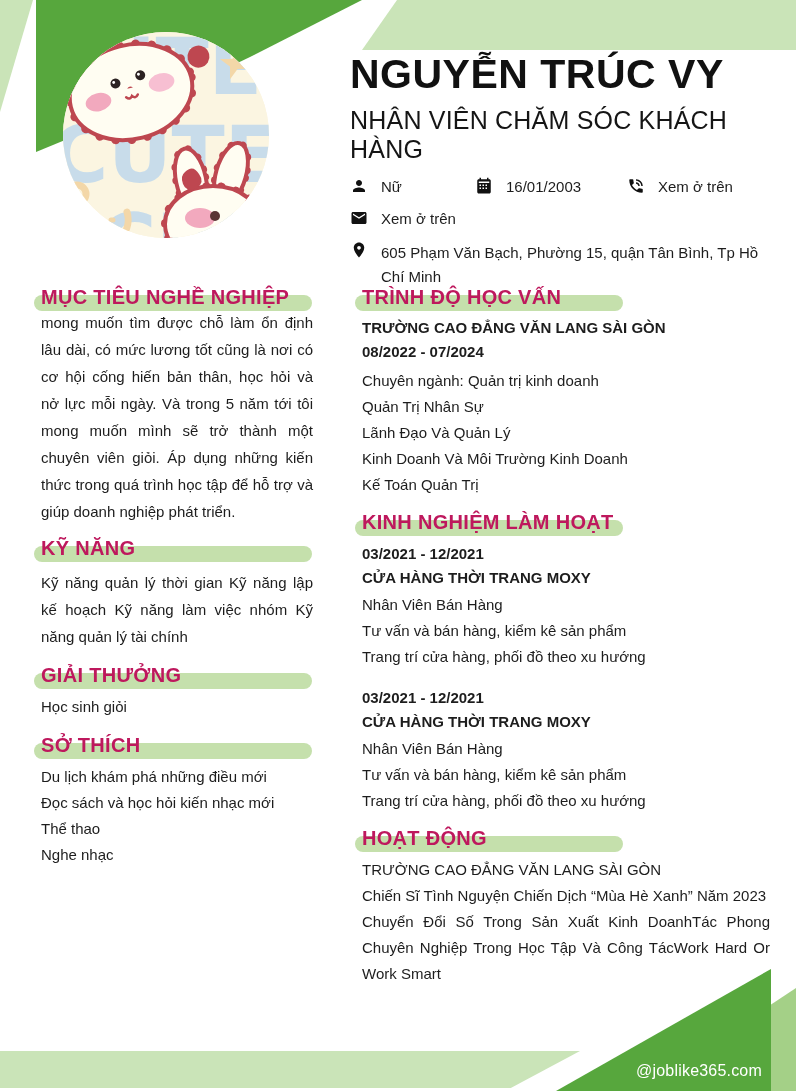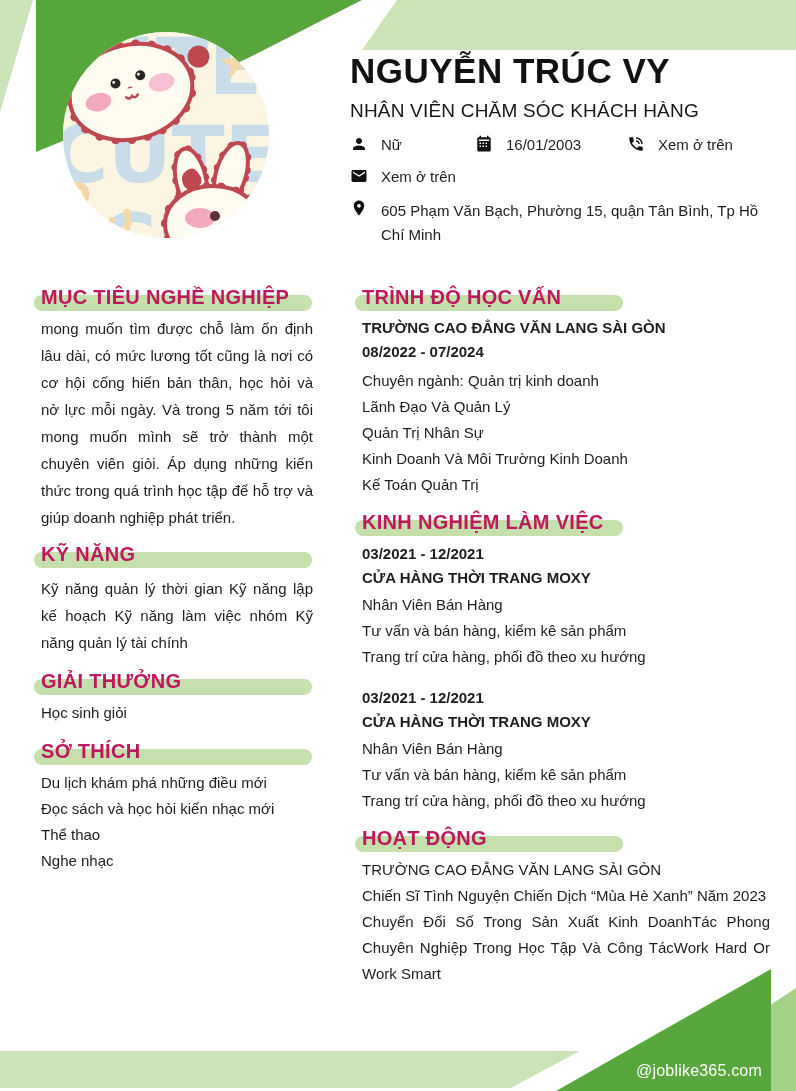--- a/index.html
+++ b/index.html
@@ -15,22 +15,22 @@
   .deco.bottom{bottom:0;}
 
   
   .avatar{
     position:absolute; left:63px; top:32px; width:206px; height:206px;
     border-radius:50%; overflow:hidden; z-index:2; background:#FBF5E1;
   }
 
   
   .header{position:absolute; left:350px; top:52px; width:424px; z-index:3;}
-  .name{font-size:35px; font-weight:800; letter-spacing:.5px; color:#111; line-height:1.1;}
-  .jobtitle{font-size:19px; font-weight:400; color:#151515; margin-top:9px; letter-spacing:.2px;}
+  .name{font-size:41px; font-weight:800; letter-spacing:.5px; color:#111; line-height:1.1;}
+  .jobtitle{font-size:25px; font-weight:400; color:#151515; margin-top:9px; letter-spacing:.2px;}
   .contacts{margin-top:13px; font-size:15px;}
   .c-row{display:flex; align-items:flex-start; margin-bottom:13px;}
   .c-item{display:flex; align-items:flex-start;}
   .c-item .ic{width:18px; height:18px; flex:0 0 18px; margin-right:13px; margin-top:0px;}
   .c-item .ic svg{width:18px; height:18px; fill:#111;}
   .c-val{line-height:19px;}
   .w1{width:125px;} .w2{width:152px;}
   .addr{width:390px; line-height:24px;}
 
   
@@ -43,21 +43,21 @@
     position:relative; display:inline-block; z-index:1; line-height:23px;
     white-space:nowrap;
   }
   .sec-h::before{
     content:""; position:absolute; left:-7px; top:9px; height:16px;
     border-radius:8.5px; background:#C5E0AC; z-index:-1;
   }
   .col-left .sec-h::before{width:278px;}
   .col-right .sec-h::before{width:268px;}
 
-  .body-j{font-size:15px; line-height:27px; text-align:justify; margin-top:6px;}
+  .body-j{font-size:15px; line-height:27px; text-align:justify; }
   .line{font-size:15px; line-height:26px;}
   .b{font-weight:700;}
   .lh24{line-height:24px;}
 
   .mt12{margin-top:12px;} .mt14{margin-top:14px;} .mt13{margin-top:13px;}
   .mt9{margin-top:9px;} .mt7{margin-top:7px;}
   .mt8{margin-top:8px;} .mt16{margin-top:16px;} .mt4{margin-top:4px;} .mt2{margin-top:2px;}
 
   .footer-mark{
     position:absolute; right:34px; bottom:11px; z-index:5;
@@ -210,30 +210,30 @@
   </div>
 
   <div class="col col-right">
     <div>
       <div class="sec-h">TRÌNH ĐỘ HỌC VẤN</div>
       <div class="mt7">
         <div class="line lh24 b">TRƯỜNG CAO ĐẲNG VĂN LANG SÀI GÒN</div>
         <div class="line lh24 b">08/2022 - 07/2024</div>
         <div class="mt4">
           <div class="line">Chuyên ngành: Quản trị kinh doanh</div>
+          <div class="line">Quản Trị Nhân Sự</div>
           <div class="line">Lãnh Đạo Và Quản Lý</div>
-          <div class="line">Quản Trị Nhân Sự</div>
           <div class="line">Kinh Doanh Và Môi Trường Kinh Doanh</div>
           <div class="line">Kế Toán Quản Trị</div>
         </div>
       </div>
     </div>
 
     <div class="mt13">
-      <div class="sec-h">KINH NGHIỆM LÀM VIỆC</div>
+      <div class="sec-h">KINH NGHIỆM LÀM HOẠT</div>
       <div class="mt8">
         <div class="line lh24 b">03/2021 - 12/2021</div>
         <div class="line lh24 b">CỬA HÀNG THỜI TRANG MOXY</div>
         <div class="mt2">
           <div class="line">Nhân Viên Bán Hàng</div>
           <div class="line">Tư vấn và bán hàng, kiểm kê sản phẩm</div>
           <div class="line">Trang trí cửa hàng, phối đồ theo xu hướng</div>
         </div>
       </div>
       <div class="mt16">

